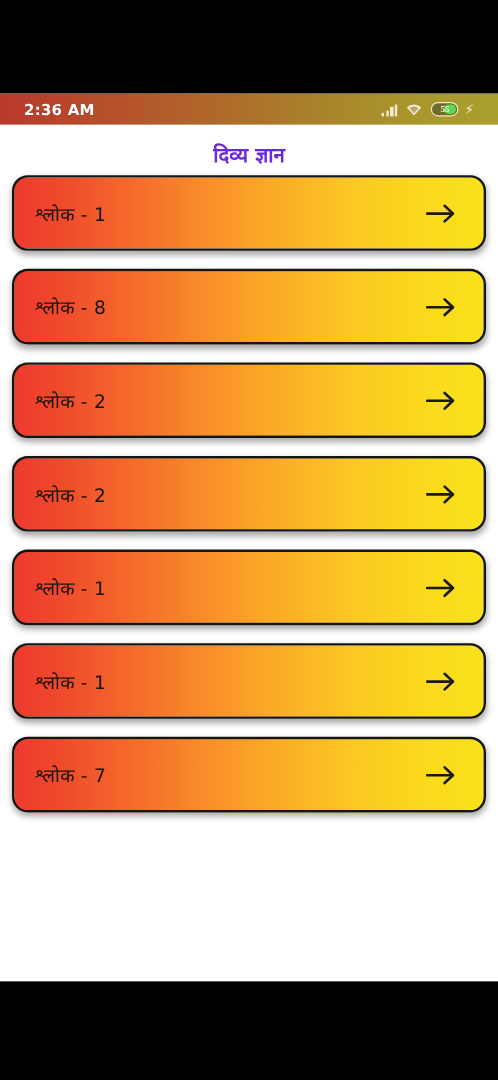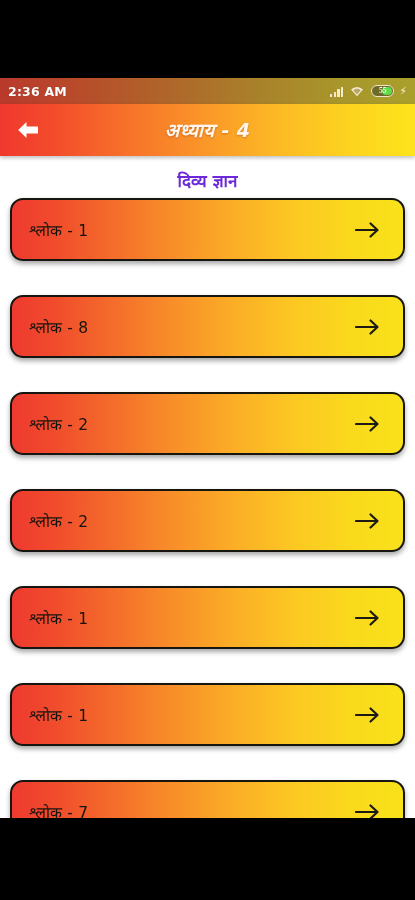--- a/index.html
+++ b/index.html
@@ -35,21 +35,21 @@
 
   
   #statusbar {
     position: relative;
     height: 26px;
     width: 415px;
     background: linear-gradient(90deg,#b9392c 0%, #b9462b 14%, #b0632a 38%, #a9812a 62%, #a8962b 82%, #a9a02c 100%);
     display: flex;
     align-items: center;
     justify-content: space-between;
-    padding: 0 8px;
+    padding: 0 20px;
     box-sizing: border-box;
   }
   #clock {
     color: #ffffff;
     font-size: 12.5px;
     font-weight: bold;
     letter-spacing: .2px;
     text-shadow: 0 0 1px rgba(0,0,0,.25);
   }
   .status-icons {
@@ -160,21 +160,21 @@
     padding-top: 13px;
     padding-bottom: 6px;
   }
 
   #list {
     padding: 0 10px;
   }
   .card {
     position: relative;
     height: 63px;
-    margin-bottom: 34px;
+    margin-bottom: 15px;
     border: 2.5px solid #17150f;
     border-radius: 13px;
     background: linear-gradient(90deg,#ee3a2f 0%, #f04a2c 10%, #f4682b 24%, #f88c29 40%, #fbae26 57%, #fcc922 73%, #fada1c 88%, #f8e21a 100%);
     box-shadow: 0 3px 5px rgba(0,0,0,.35);
     display: flex;
     align-items: center;
     justify-content: space-between;
     padding: 0 22px 0 17px;
     box-sizing: border-box;
     cursor: pointer;
@@ -224,30 +224,20 @@
           </svg>
         </span>
         <span class="battery">
           <span class="fill"></span>
           <span class="lvl">55</span>
         </span>
         <span class="bolt">⚡</span>
       </div>
     </div>
 
-    <div id="appbar">
-      <div id="back-btn">
-        <span>
-          <svg width="26" height="22" viewBox="0 0 26 22">
-            <path d="M11.5 3 L3.2 11 L11.5 19 L11.5 14.6 L23 14.6 L23 7.4 L11.5 7.4 Z" fill="#ffffff"></path>
-          </svg>
-        </span>
-      </div>
-      <div id="appbar-title">अध्याय - 4</div>
-    </div>
 
     <div id="content">
       <div id="subtitle">दिव्य ज्ञान</div>
 
       <div id="list">
 
         <div class="card">
           <span class="card-label">श्लोक - 1</span>
           <span class="card-arrow">
             <svg width="26" height="18" viewBox="0 0 26 18">

